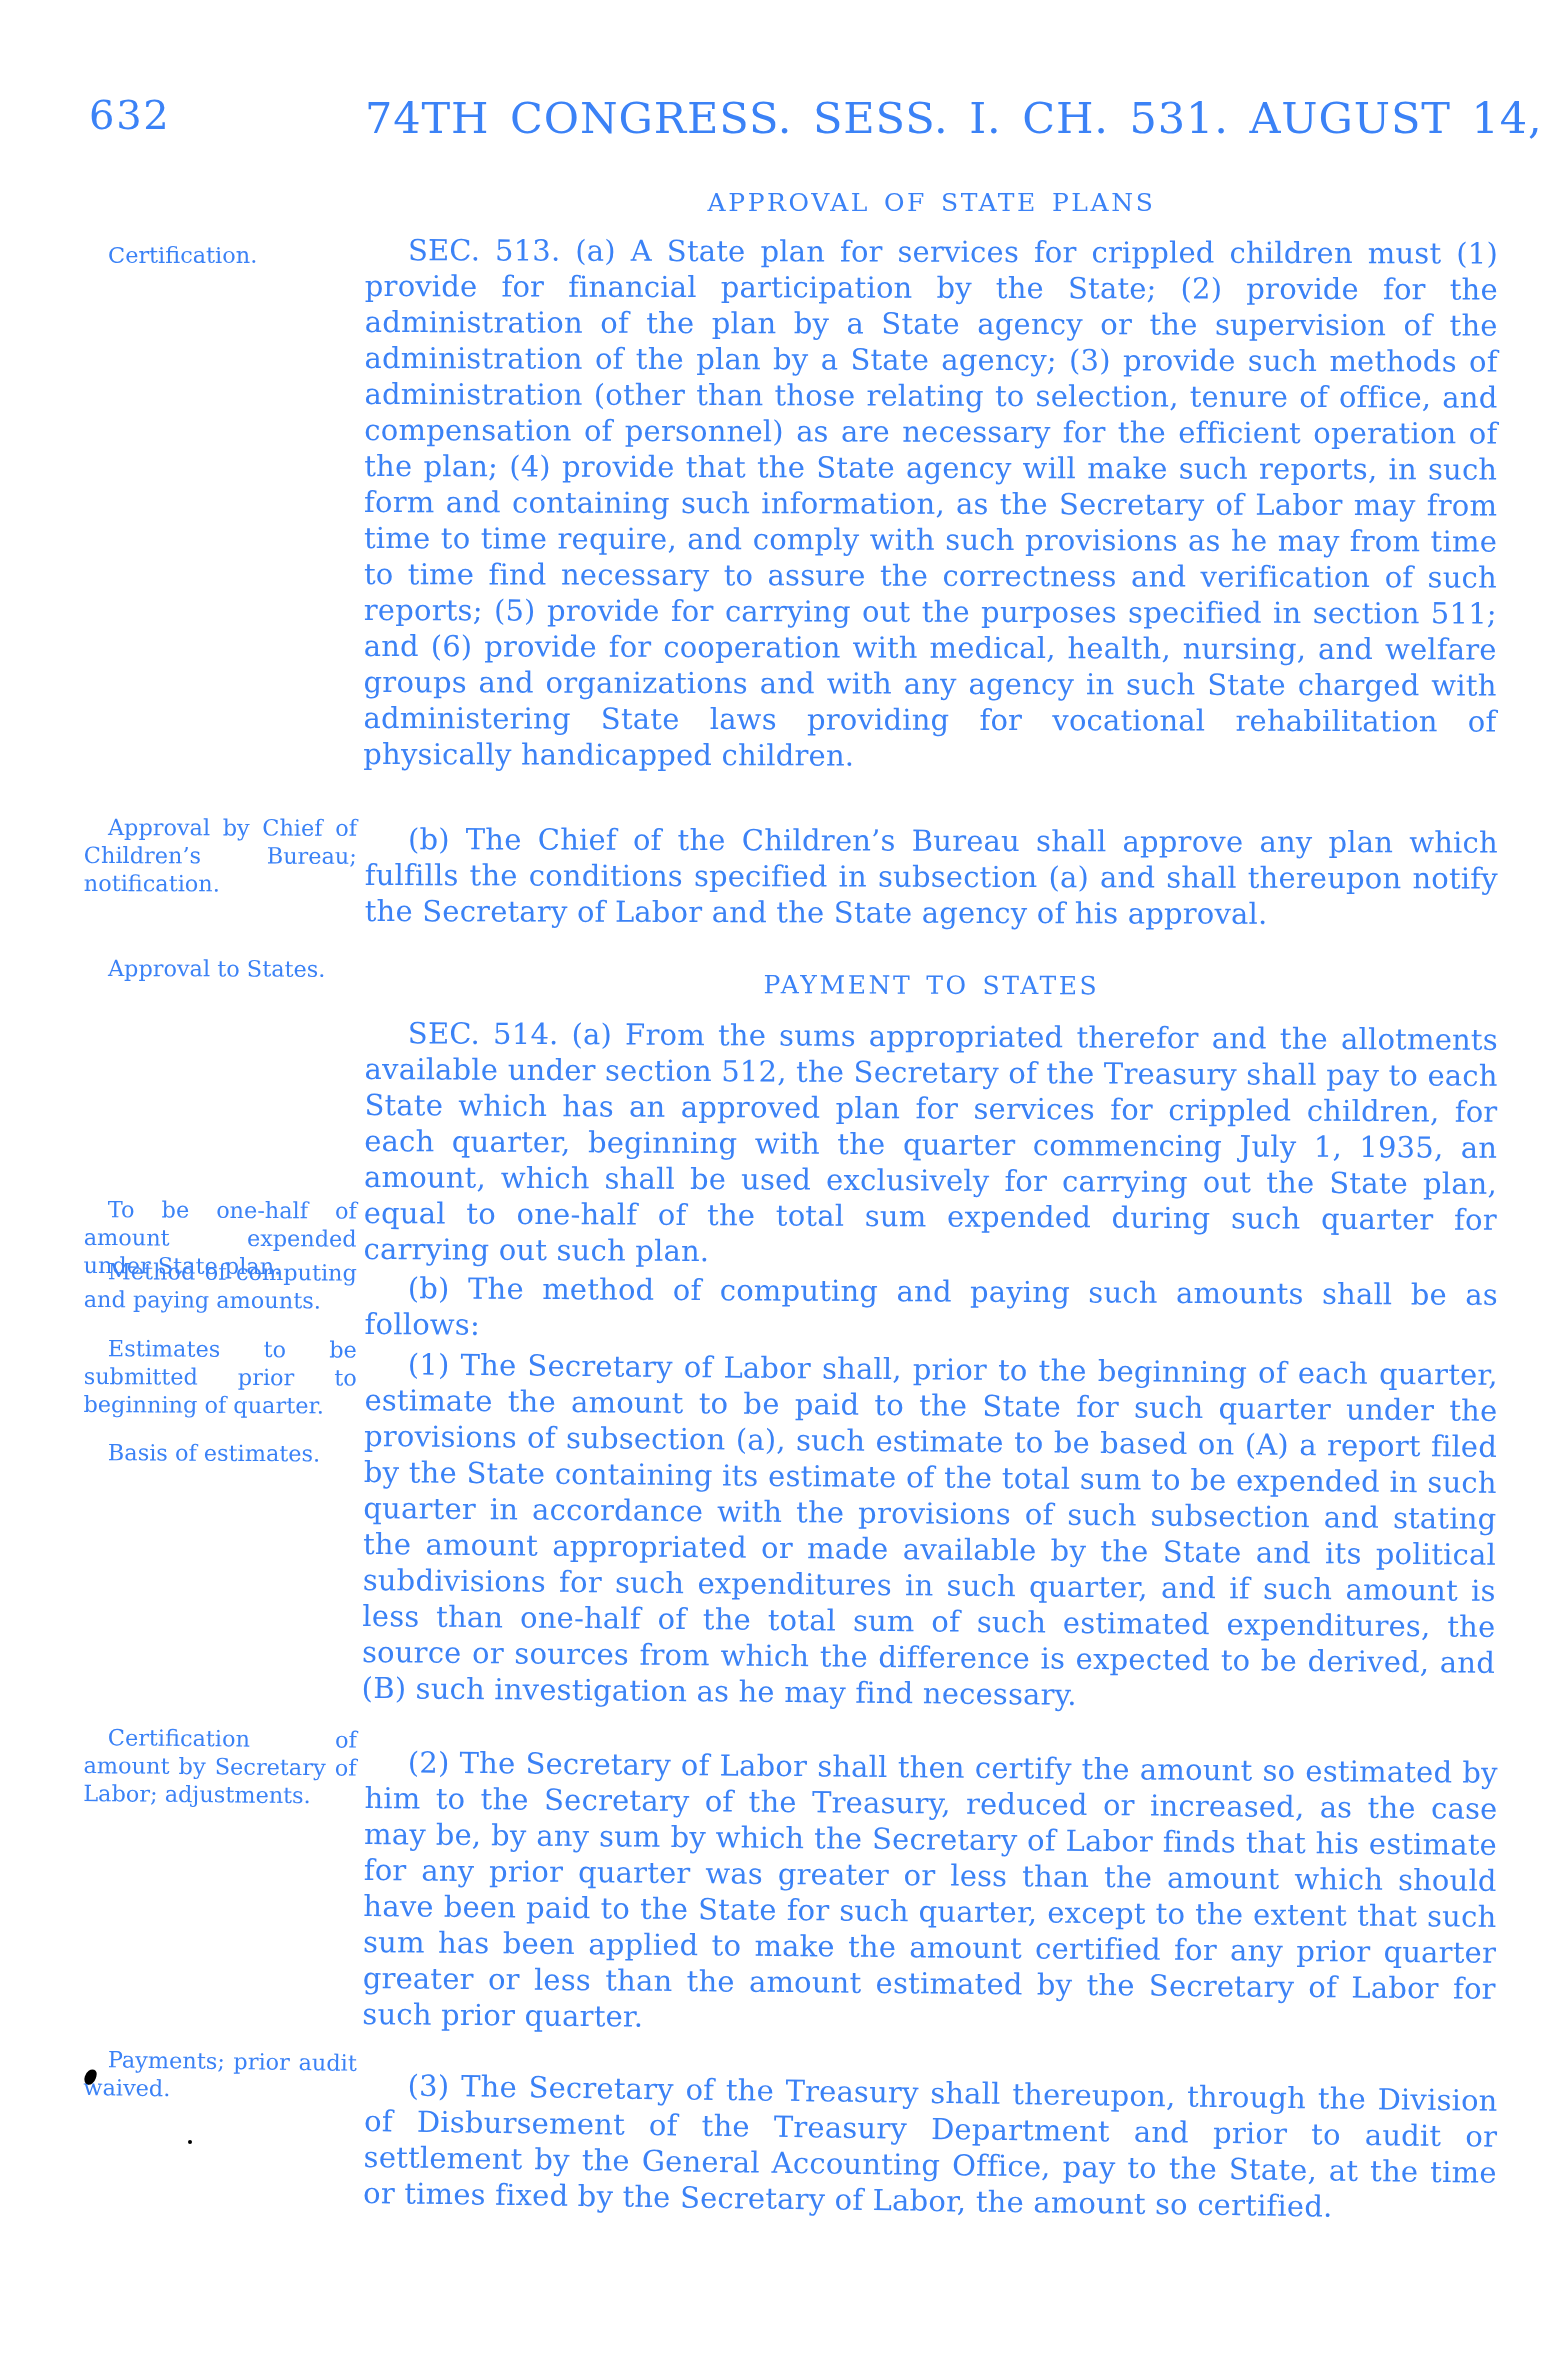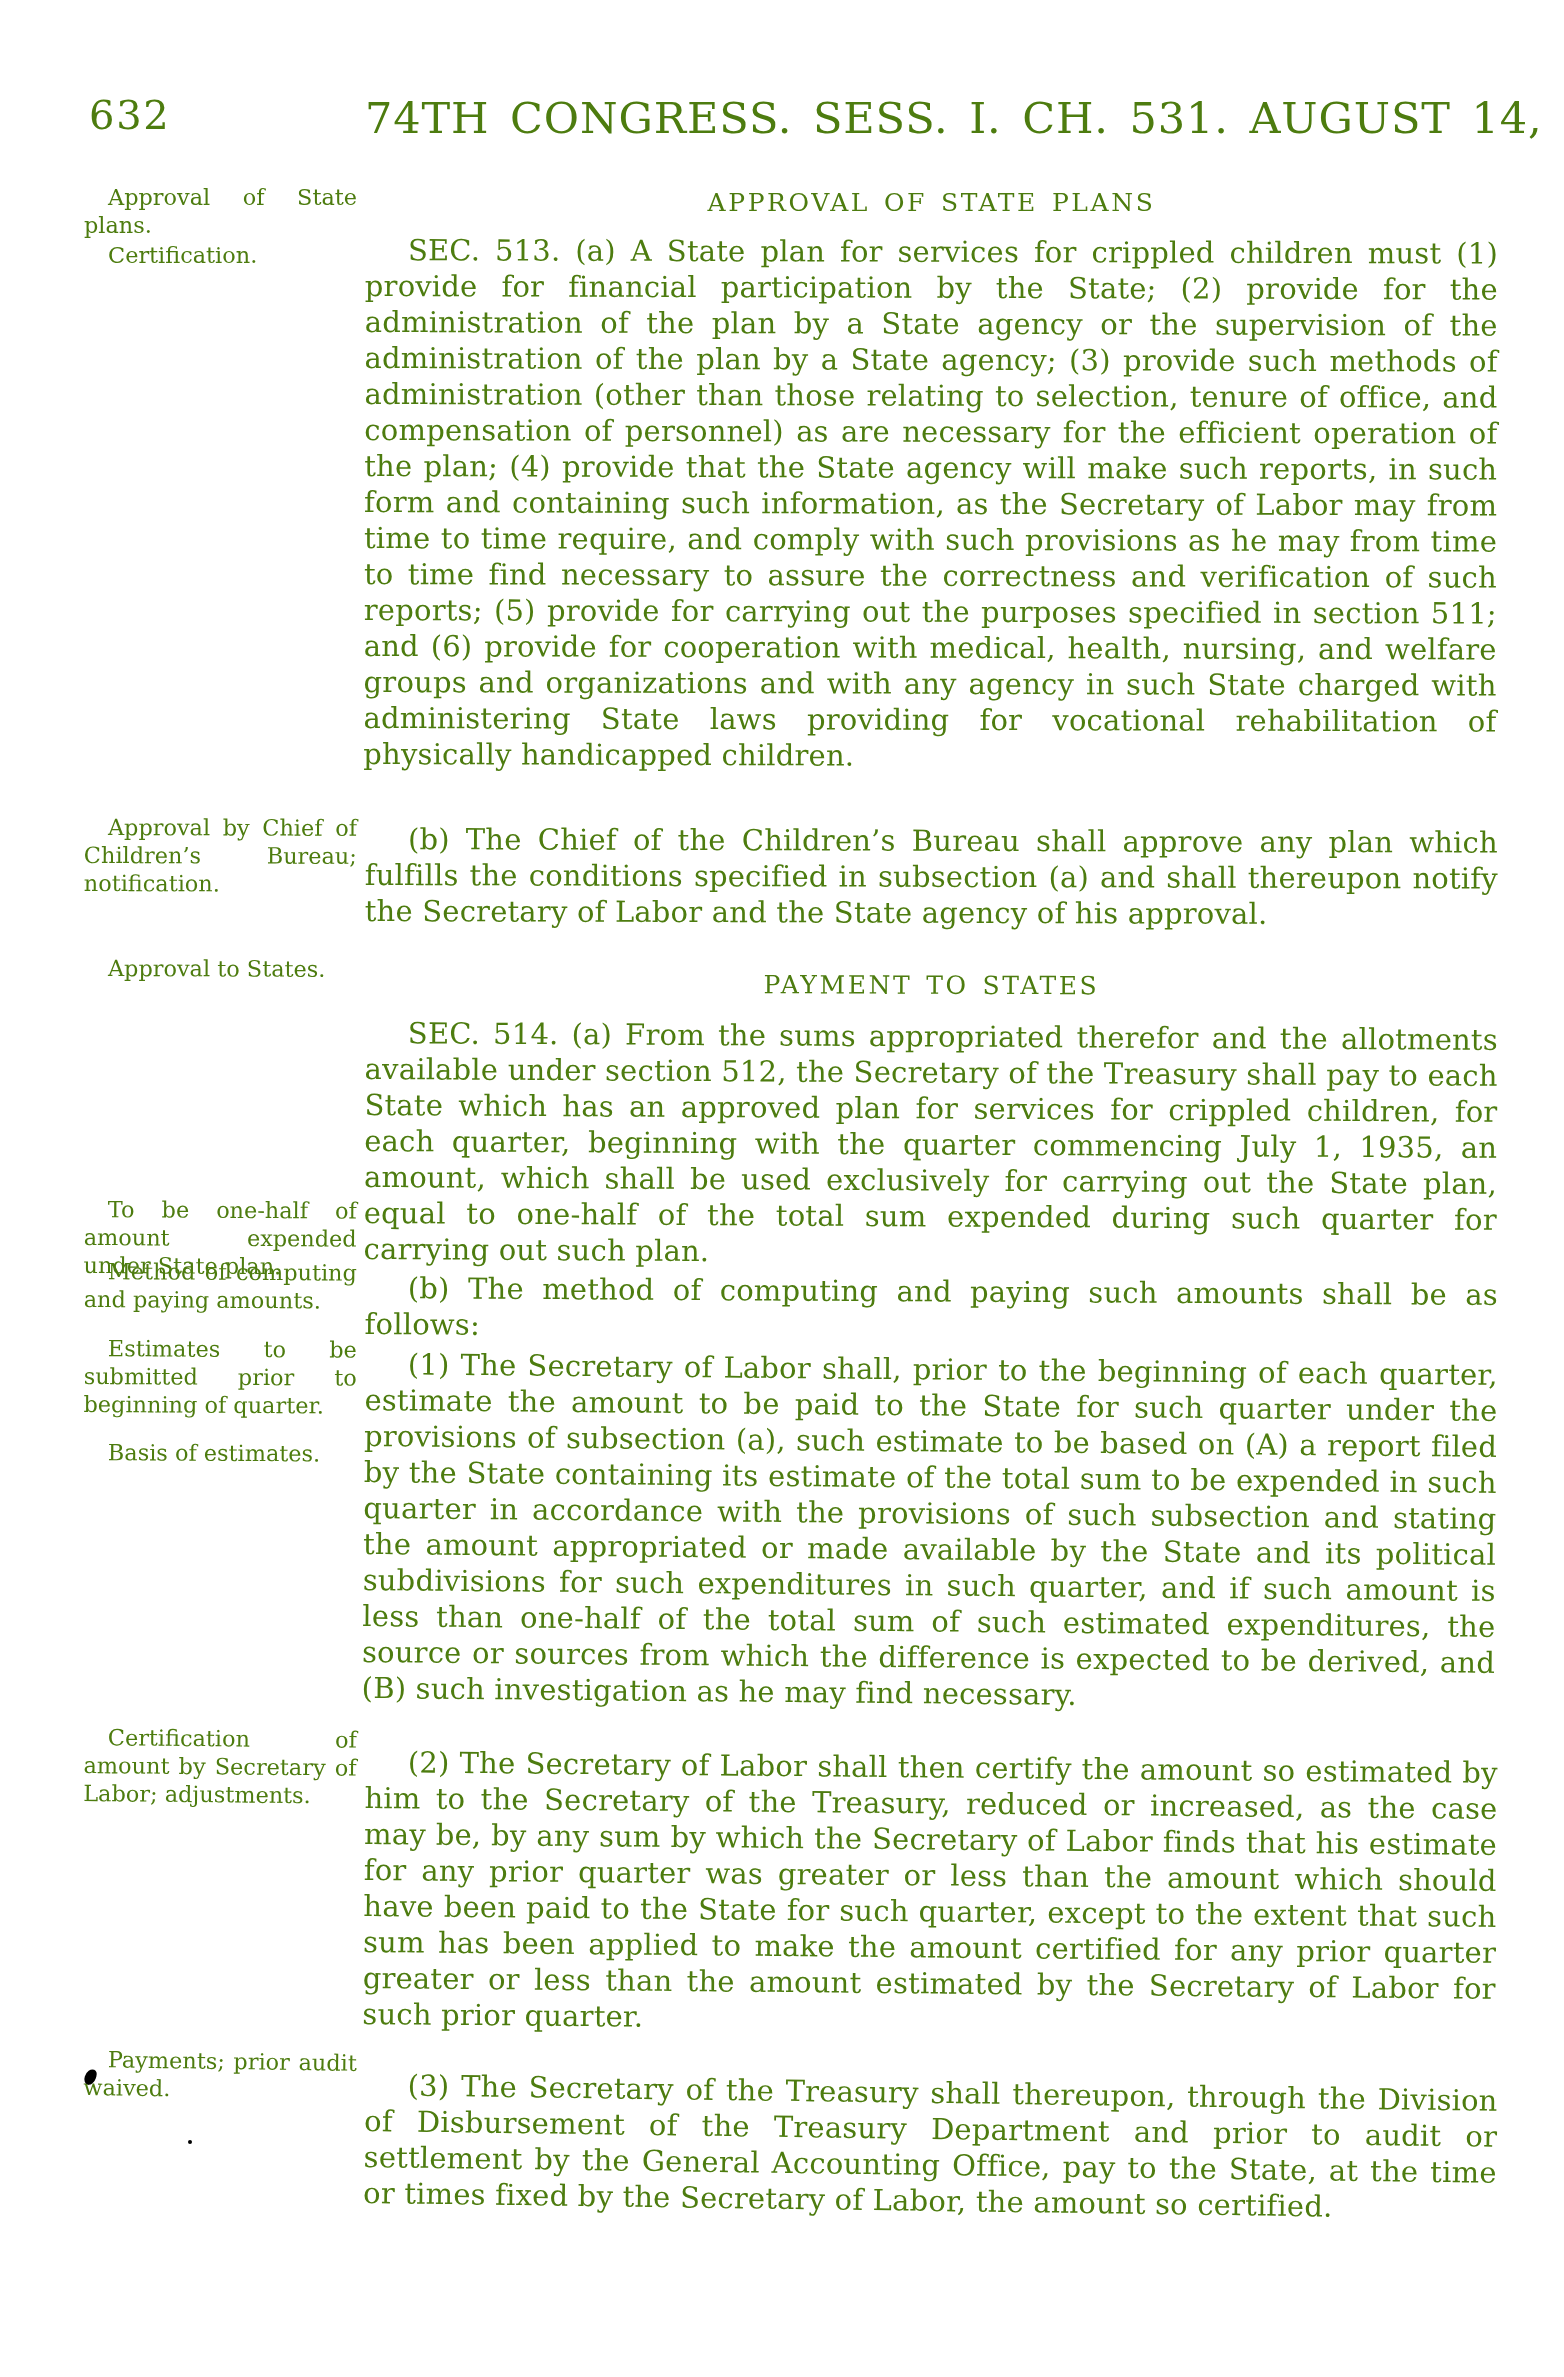--- a/index.html
+++ b/index.html
@@ -5,21 +5,21 @@
   html, body {
     margin: 0;
     padding: 0;
     background: #ffffff;
   }
   .page {
     position: relative;
     width: 1565px;
     height: 2377px;
     background: #ffffff;
-    color: #4d7c0f;
+    color: #3b82f6;
     font-family: "DejaVu Serif", "Liberation Serif", serif;
     overflow: hidden;
   }
 
   
   .page-number {
     position: absolute;
     left: 89px;
     top: 93px;
     font-size: 40px;
@@ -122,21 +122,20 @@
 </head>
 <body>
 
 <div class="page">
 
   <div class="page-number">632</div>
 
   <div class="running-head">74TH CONGRESS.  SESS. I.  CH. 531.  AUGUST 14, 1935.</div>
 
   <aside class="margin-col">
-    <div class="note" style="top:183px">Approval of State plans.</div>
     <div class="note" style="top:241px">Certification.</div>
     <div class="note tilt-a" style="top:813px">Approval by Chief of Children’s Bureau; notification.</div>
     <div class="note tilt-a" style="top:954px">Approval to States.</div>
     <div class="note tilt-b" style="top:1195px">To be one-half of amount expended under State plan.</div>
     <div class="note tilt-b" style="top:1257px">Method of computing and paying amounts.</div>
     <div class="note tilt-b" style="top:1334px">Estimates to be submitted prior to beginning of quarter.</div>
     <div class="note tilt-b" style="top:1438px">Basis of estimates.</div>
     <div class="note tilt-c" style="top:1723px">Certification of amount by Secretary of Labor; adjustments.</div>
     <div class="note tilt-d" style="top:2045px">Payments; prior audit waived.</div>
   </aside>

